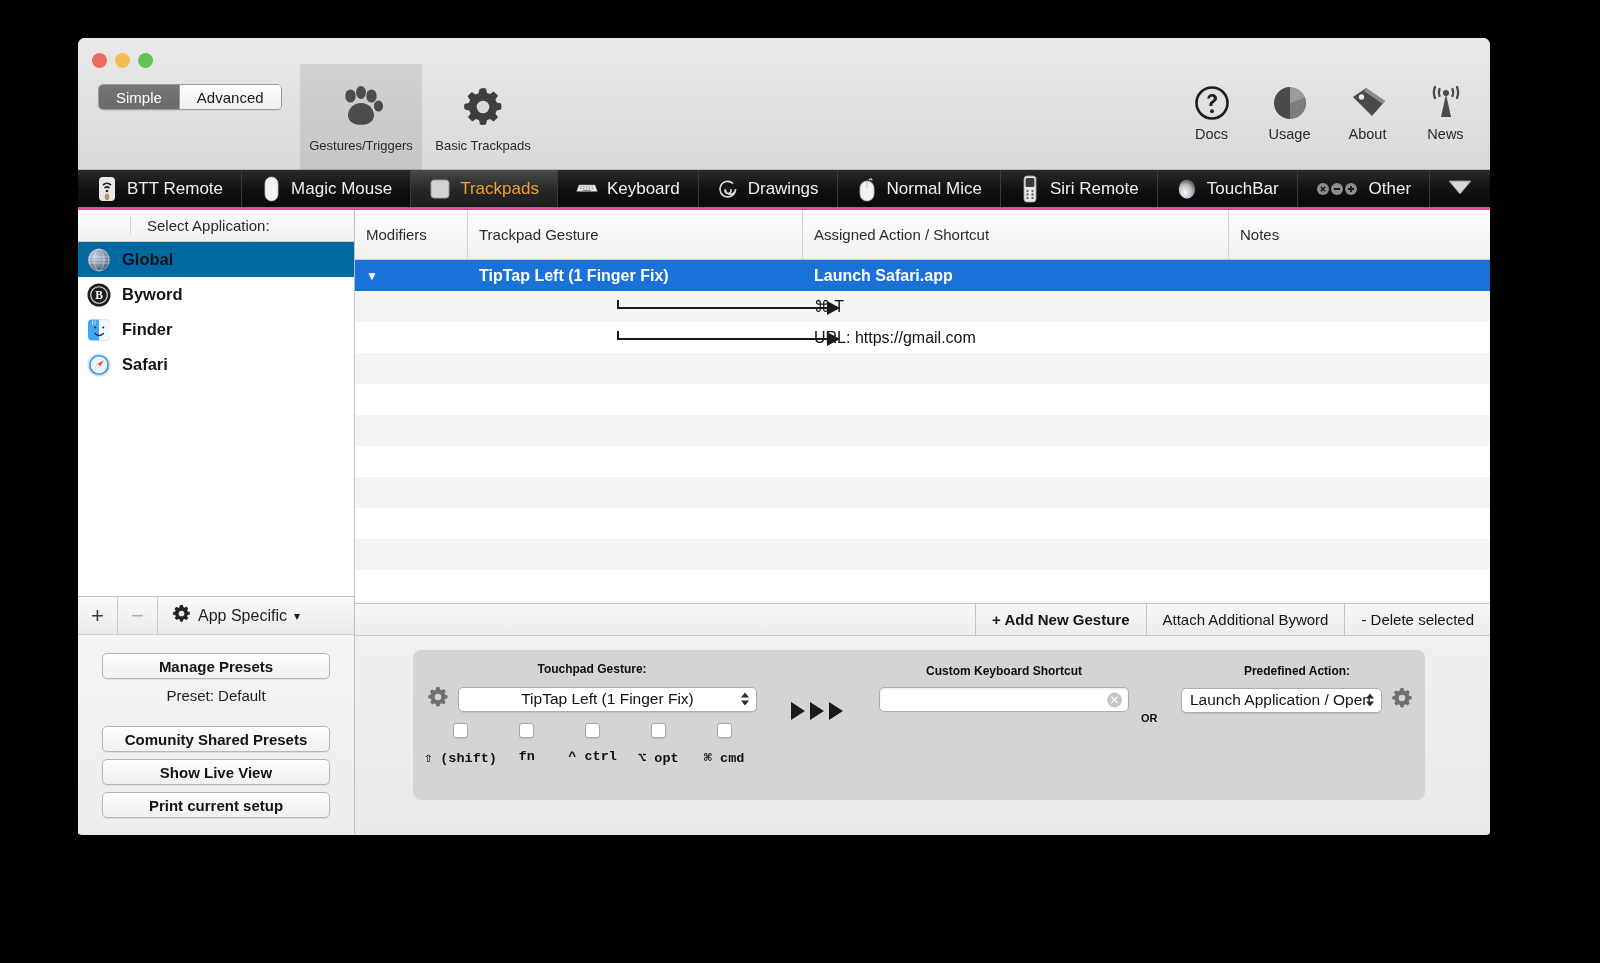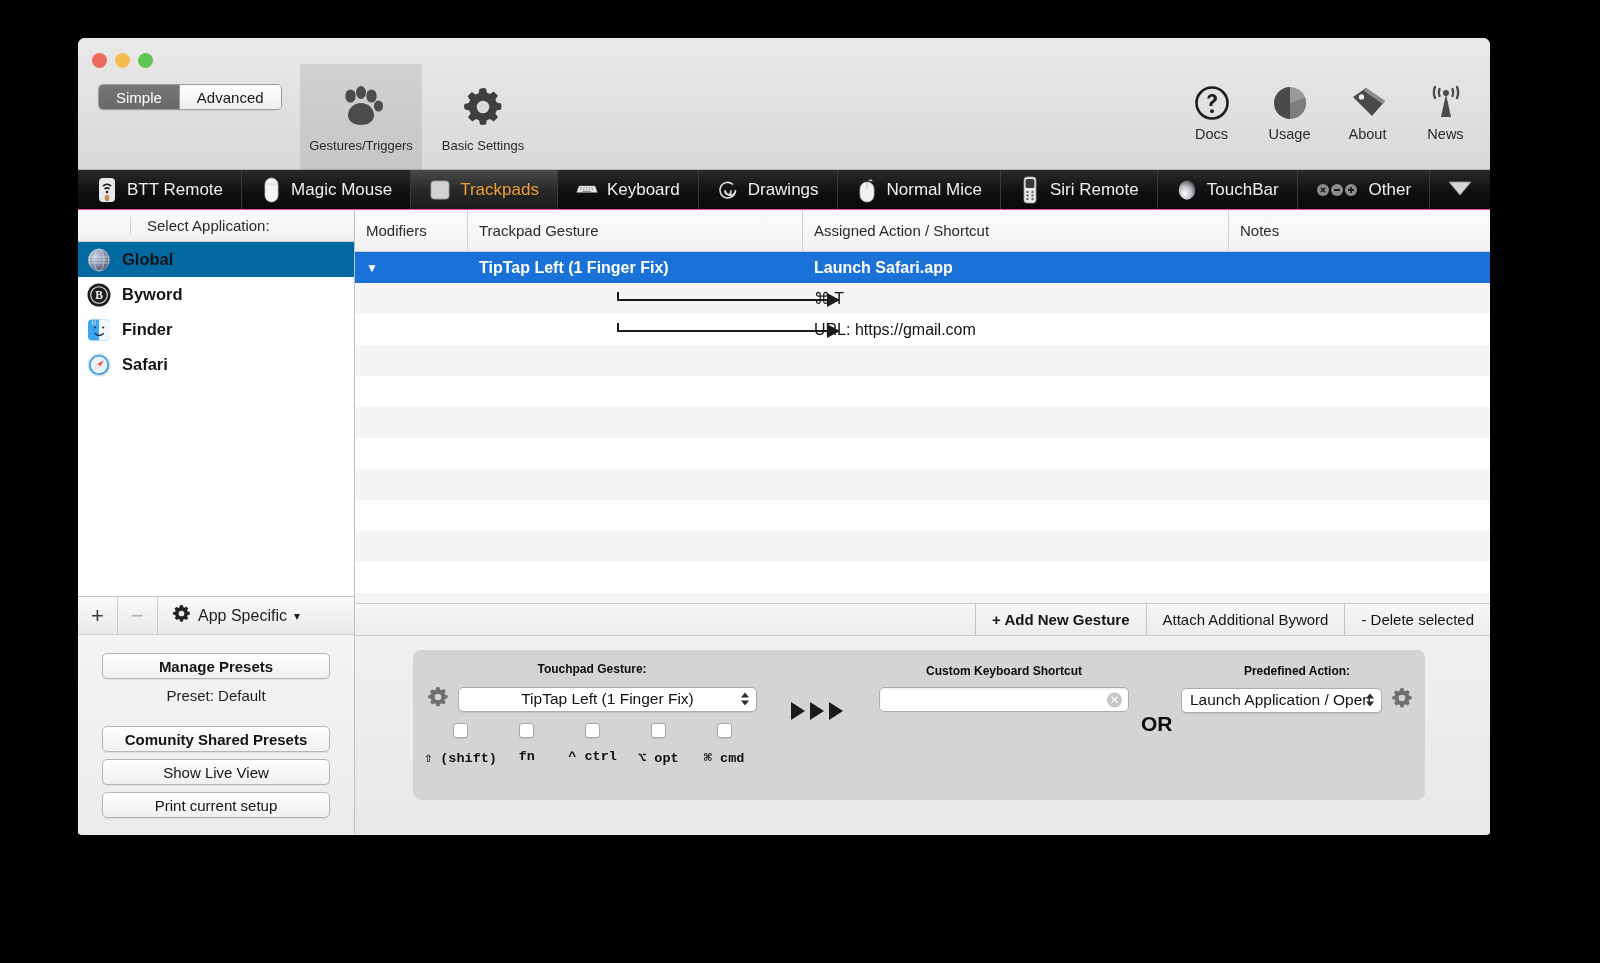--- a/index.html
+++ b/index.html
@@ -74,21 +74,21 @@
   
   #tb-right { position: absolute; right: 18px; top: 44px; display: flex; gap: 25px; }
   .tbr { width: 53px; display: flex; flex-direction: column; align-items: center; cursor: default; }
   .tbr .tbr-ico { height: 42px; display:flex; align-items:center; justify-content:center; }
   .tbr .tbr-lbl { font-size: 14.5px; color: #2a2a2a; margin-top: 2px; }
 
   
   #tabbar {
     display: flex; height: 40px;
     background: #101010;
-    border-bottom: 1px solid #ec4899;
+    border-bottom: 3px solid #ec4899;
   }
   .tab {
     display: flex; align-items: center; gap: 9px;
     padding: 0 18px; height: 100%;
     border-right: 1px solid #3a3a3a;
     background: linear-gradient(to bottom,#2a2a2a 0%,#101010 55%,#0a0a0a 100%);
     color: #efefef; font-size: 17px;
     cursor: default; white-space: nowrap;
   }
   .tab.active {
@@ -149,30 +149,31 @@
     border-top: 1px solid #cfcfcf;
     display: flex; flex-direction: column; align-items: center;
   }
   .pbtn {
     width: 100%; height: 26px;
     display: flex; align-items: center; justify-content: center;
     background: linear-gradient(to bottom,#fefefe,#f0f0f0);
     border: 1px solid #b6b6b6; border-radius: 5px;
     font-size: 15px; color: #141414; cursor: default;
     box-shadow: 0 1px 1px rgba(0,0,0,.07);
+    font-weight: bold;
   }
   .pbtn.bold { font-weight: bold; }
   #preset-label { font-size: 15px; color: #1f1f1f; margin: 8px 0 22px; }
   #preset-panel .pbtn + .pbtn { margin-top: 7px; }
 
   
   #main { flex: 1; display: flex; flex-direction: column; position: relative; }
 
   #table-head {
-    height: 42px; display: flex; align-items: stretch;
+    height: 50px; display: flex; align-items: stretch;
     background: linear-gradient(to bottom,#fdfdfd,#f1f1f1);
     border-bottom: 1px solid #cfcfcf;
     font-size: 15px; color: #2a2a2a;
   }
   #table-head .th {
     display: flex; align-items: center; padding-left: 11px;
     border-right: 1px solid #d2d2d2;
   }
   #table-head .th:last-child { border-right: none; }
   .col-mod  { width: 113px; }
@@ -289,21 +290,21 @@
     box-shadow: inset 0 1px 2px rgba(0,0,0,.09); cursor: text;
   }
   #clear-icon {
     position: absolute; right: 6px; top: 50%; transform: translateY(-50%);
     width: 15px; height: 15px; border-radius: 50%; background: #c6c6c6;
     display: flex; align-items: center; justify-content: center;
     color: #fff; font-size: 12px; line-height: 1; cursor: default;
   }
   #or-label {
     position: absolute; left: 728px; top: 62px;
-    font-size: 21px; font-weight: bold; color: #0d0d0d;
+    font-size: 11px; font-weight: bold; color: #0d0d0d;
   }
   #predef-block { position: absolute; left: 768px; top: 14px; width: 232px; }
   #predef-block .ed-title { display:block; text-align: center; margin-bottom: 9px; }
   #predef-row { display: flex; align-items: center; gap: 9px; }
   #predef-popup {
     position: relative; height: 25px; flex: 1;
     background: #fff; border: 1px solid #adadad; border-radius: 5px;
     display: flex; align-items: center; padding-left: 8px;
     font-size: 15.5px; color: #111; overflow: hidden; white-space: nowrap;
     box-shadow: 0 1px 1px rgba(0,0,0,.08); cursor: default;
@@ -341,21 +342,21 @@
       <div class="tb-lbl">Gestures/Triggers</div>
     </div>
 
     <div class="tb-item" id="tb-basic">
       <div class="tb-ico">
         <svg width="42" height="42" viewBox="0 0 42 42">
           <path fill="#3f3f3f" d="M21 2l3 .4.9 4.4 3.1 1.3 3.7-2.6 4.3 4.3-2.6 3.7 1.3 3.1 4.4.9.4 3-.4 3-4.4.9-1.3 3.1 2.6 3.7-4.3 4.3-3.7-2.6-3.1 1.3-.9 4.4-3 .4-3-.4-.9-4.4-3.1-1.3-3.7 2.6-4.3-4.3 2.6-3.7-1.3-3.1-4.4-.9L2 21l.4-3 4.4-.9 1.3-3.1-2.6-3.7 4.3-4.3 3.7 2.6 3.1-1.3.9-4.4z"></path>
           <circle cx="21" cy="21" r="6.3" fill="#d9d9d9"></circle>
         </svg>
       </div>
-      <div class="tb-lbl">Basic Settings</div>
+      <div class="tb-lbl">Basic Trackpads</div>
     </div>
 
     <div id="tb-right">
       <div class="tbr">
         <div class="tbr-ico">
           <svg width="36" height="36" viewBox="0 0 36 36">
             <circle cx="18" cy="18" r="15.5" fill="none" stroke="#1d1d1d" stroke-width="2.6"></circle>
             <path d="M13.3 13.6c0-2.8 2.1-4.6 4.9-4.6 2.8 0 4.8 1.7 4.8 4.2 0 2-1.1 3.1-2.8 4.2-1.3.9-1.8 1.5-1.8 2.8v.9h-2.9v-1.2c0-2 .7-3 2.4-4.1 1.3-.9 1.9-1.4 1.9-2.5 0-1.1-.8-1.8-1.9-1.8-1.2 0-2 .8-2 2.1z" fill="#1d1d1d"></path>
             <circle cx="18" cy="26.2" r="1.9" fill="#1d1d1d"></circle>
           </svg>

